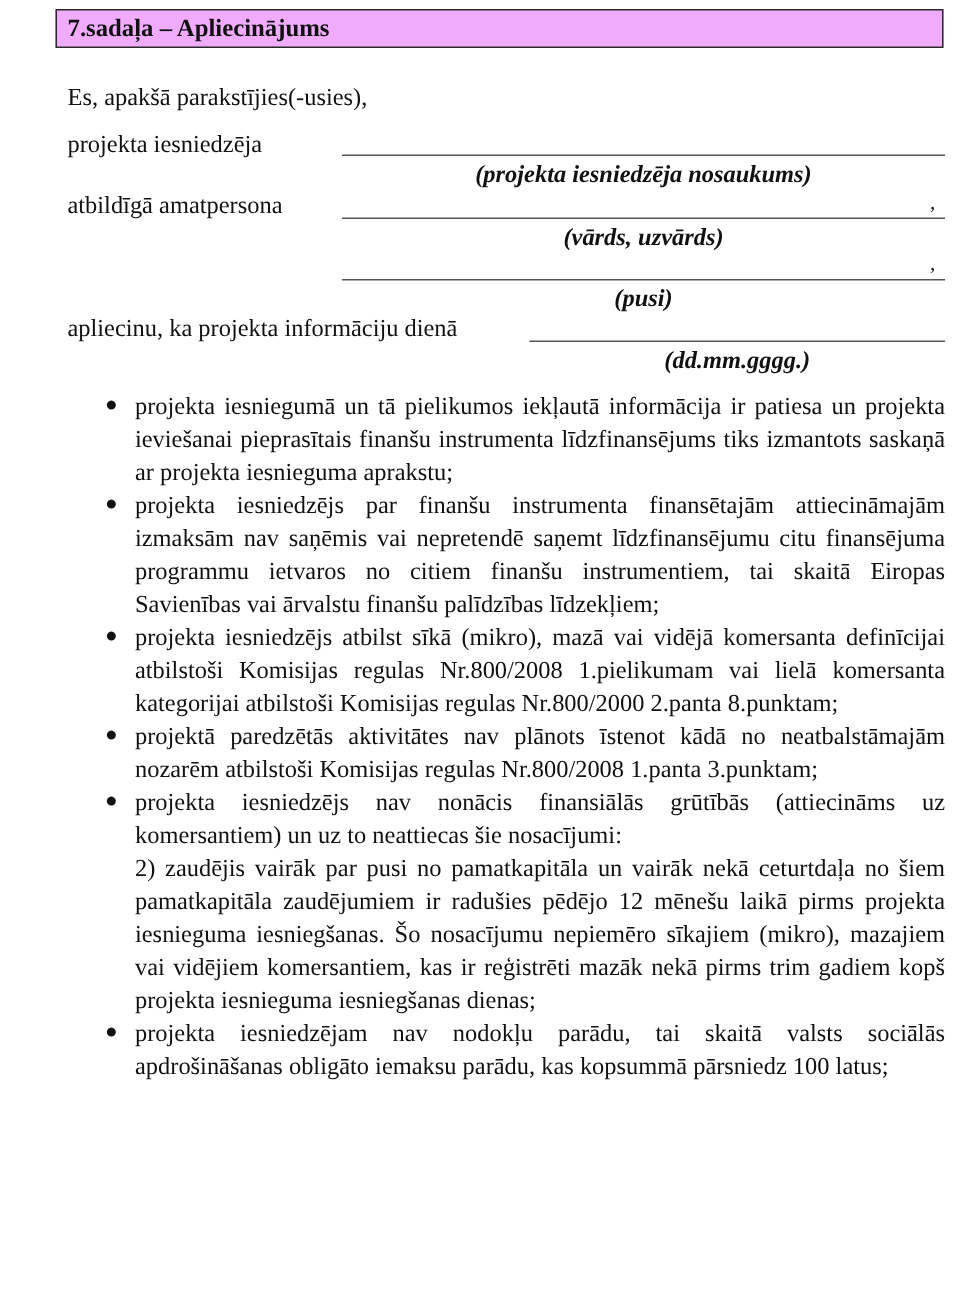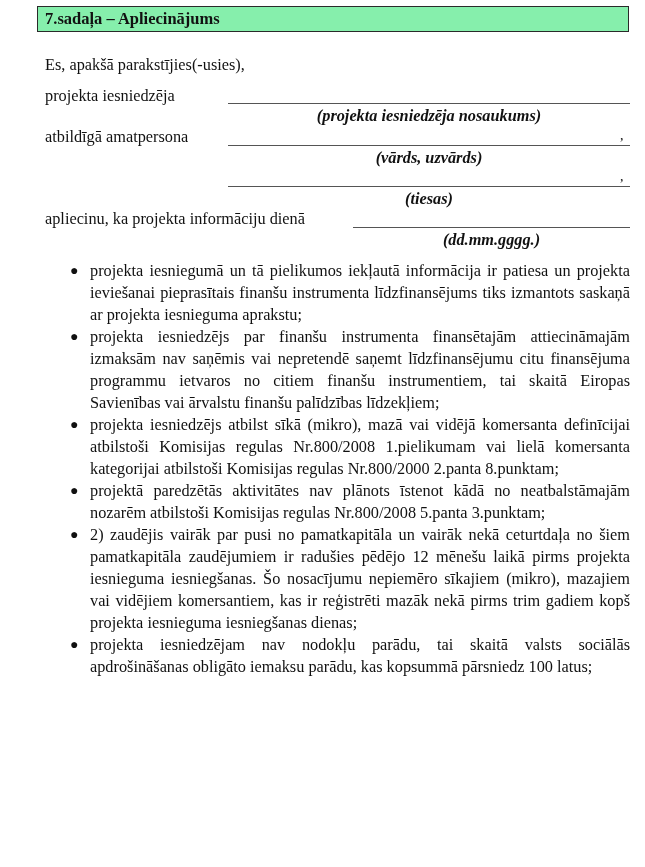--- a/index.html
+++ b/index.html
@@ -15,21 +15,21 @@
       font-family: "Liberation Serif", "DejaVu Serif", serif;
       color: #111111;
       font-size: 16.3px;
     }
     .section-header {
       position: absolute;
       left: 37px;
       top: 6px;
       width: 590px;
       height: 24px;
-      background: #86efac;
+      background: #f0abfc;
       border: 1.5px solid #2a2a2a;
       box-sizing: content-box;
     }
     .section-header span {
       position: absolute;
       left: 7px;
       top: 2px;
       font-weight: bold;
       font-size: 16.5px;
       color: #111;
@@ -91,44 +91,45 @@
 <div class="sigline" style="left:228px; top:103px; width:402px;"></div>
 <div class="caption" style="left:228px; top:106px; width:402px;">(projekta iesniedzēja nosaukums)</div>
 
 <div class="abs label" style="top:127px;">atbildīgā amatpersona</div>
 <div class="sigline" style="left:228px; top:145px; width:402px;"></div>
 <div class="comma" style="left:620px; top:128px;">,</div>
 <div class="caption" style="left:228px; top:148px; width:402px;">(vārds, uzvārds)</div>
 
 <div class="sigline" style="left:228px; top:186px; width:402px;"></div>
 <div class="comma" style="left:620px; top:169px;">,</div>
-<div class="caption" style="left:228px; top:189px; width:402px;">(tiesas)</div>
+<div class="caption" style="left:228px; top:189px; width:402px;">(pusi)</div>
 
 <div class="abs label" style="top:209px;">apliecinu, ka projekta informāciju dienā</div>
 <div class="sigline" style="left:353px; top:227px; width:277px;"></div>
 <div class="caption" style="left:353px; top:230px; width:277px;">(dd.mm.gggg.)</div>
 
 <ul class="bullets">
   <li>
     <span class="bullet-dot">●</span>
     <span>projekta iesniegumā un tā pielikumos iekļautā informācija ir patiesa un projekta ieviešanai pieprasītais finanšu instrumenta līdzfinansējums tiks izmantots saskaņā ar projekta iesnieguma aprakstu;</span>
   </li>
   <li>
     <span class="bullet-dot">●</span>
     <span>projekta iesniedzējs par finanšu instrumenta finansētajām attiecināmajām izmaksām nav saņēmis vai nepretendē saņemt līdzfinansējumu citu finansējuma programmu ietvaros no citiem finanšu instrumentiem, tai skaitā Eiropas Savienības vai ārvalstu finanšu palīdzības līdzekļiem;</span>
   </li>
   <li>
     <span class="bullet-dot">●</span>
     <span>projekta iesniedzējs atbilst sīkā (mikro), mazā vai vidējā komersanta definīcijai atbilstoši Komisijas regulas Nr.800/2008 1.pielikumam vai lielā komersanta kategorijai atbilstoši Komisijas regulas Nr.800/2000 2.panta 8.punktam;</span>
   </li>
   <li>
     <span class="bullet-dot">●</span>
-    <span>projektā paredzētās aktivitātes nav plānots īstenot kādā no neatbalstāmajām nozarēm atbilstoši Komisijas regulas Nr.800/2008 5.panta 3.punktam;</span>
+    <span>projektā paredzētās aktivitātes nav plānots īstenot kādā no neatbalstāmajām nozarēm atbilstoši Komisijas regulas Nr.800/2008 1.panta 3.punktam;</span>
   </li>
   <li>
     <span class="bullet-dot">●</span>
+    <span>projekta iesniedzējs nav nonācis finansiālās grūtībās (attiecināms uz komersantiem) un uz to neattiecas šie nosacījumi:</span>
     <span class="sub">2) zaudējis vairāk par pusi no pamatkapitāla un vairāk nekā ceturtdaļa no šiem pamatkapitāla zaudējumiem ir radušies pēdējo 12 mēnešu laikā pirms projekta iesnieguma iesniegšanas. Šo nosacījumu nepiemēro sīkajiem (mikro), mazajiem vai vidējiem komersantiem, kas ir reģistrēti mazāk nekā pirms trim gadiem kopš projekta iesnieguma iesniegšanas dienas;</span>
   </li>
   <li>
     <span class="bullet-dot">●</span>
     <span>projekta iesniedzējam nav nodokļu parādu, tai skaitā valsts sociālās apdrošināšanas obligāto iemaksu parādu, kas kopsummā pārsniedz 100 latus;</span>
   </li>
 </ul>
 
 </body></html>

